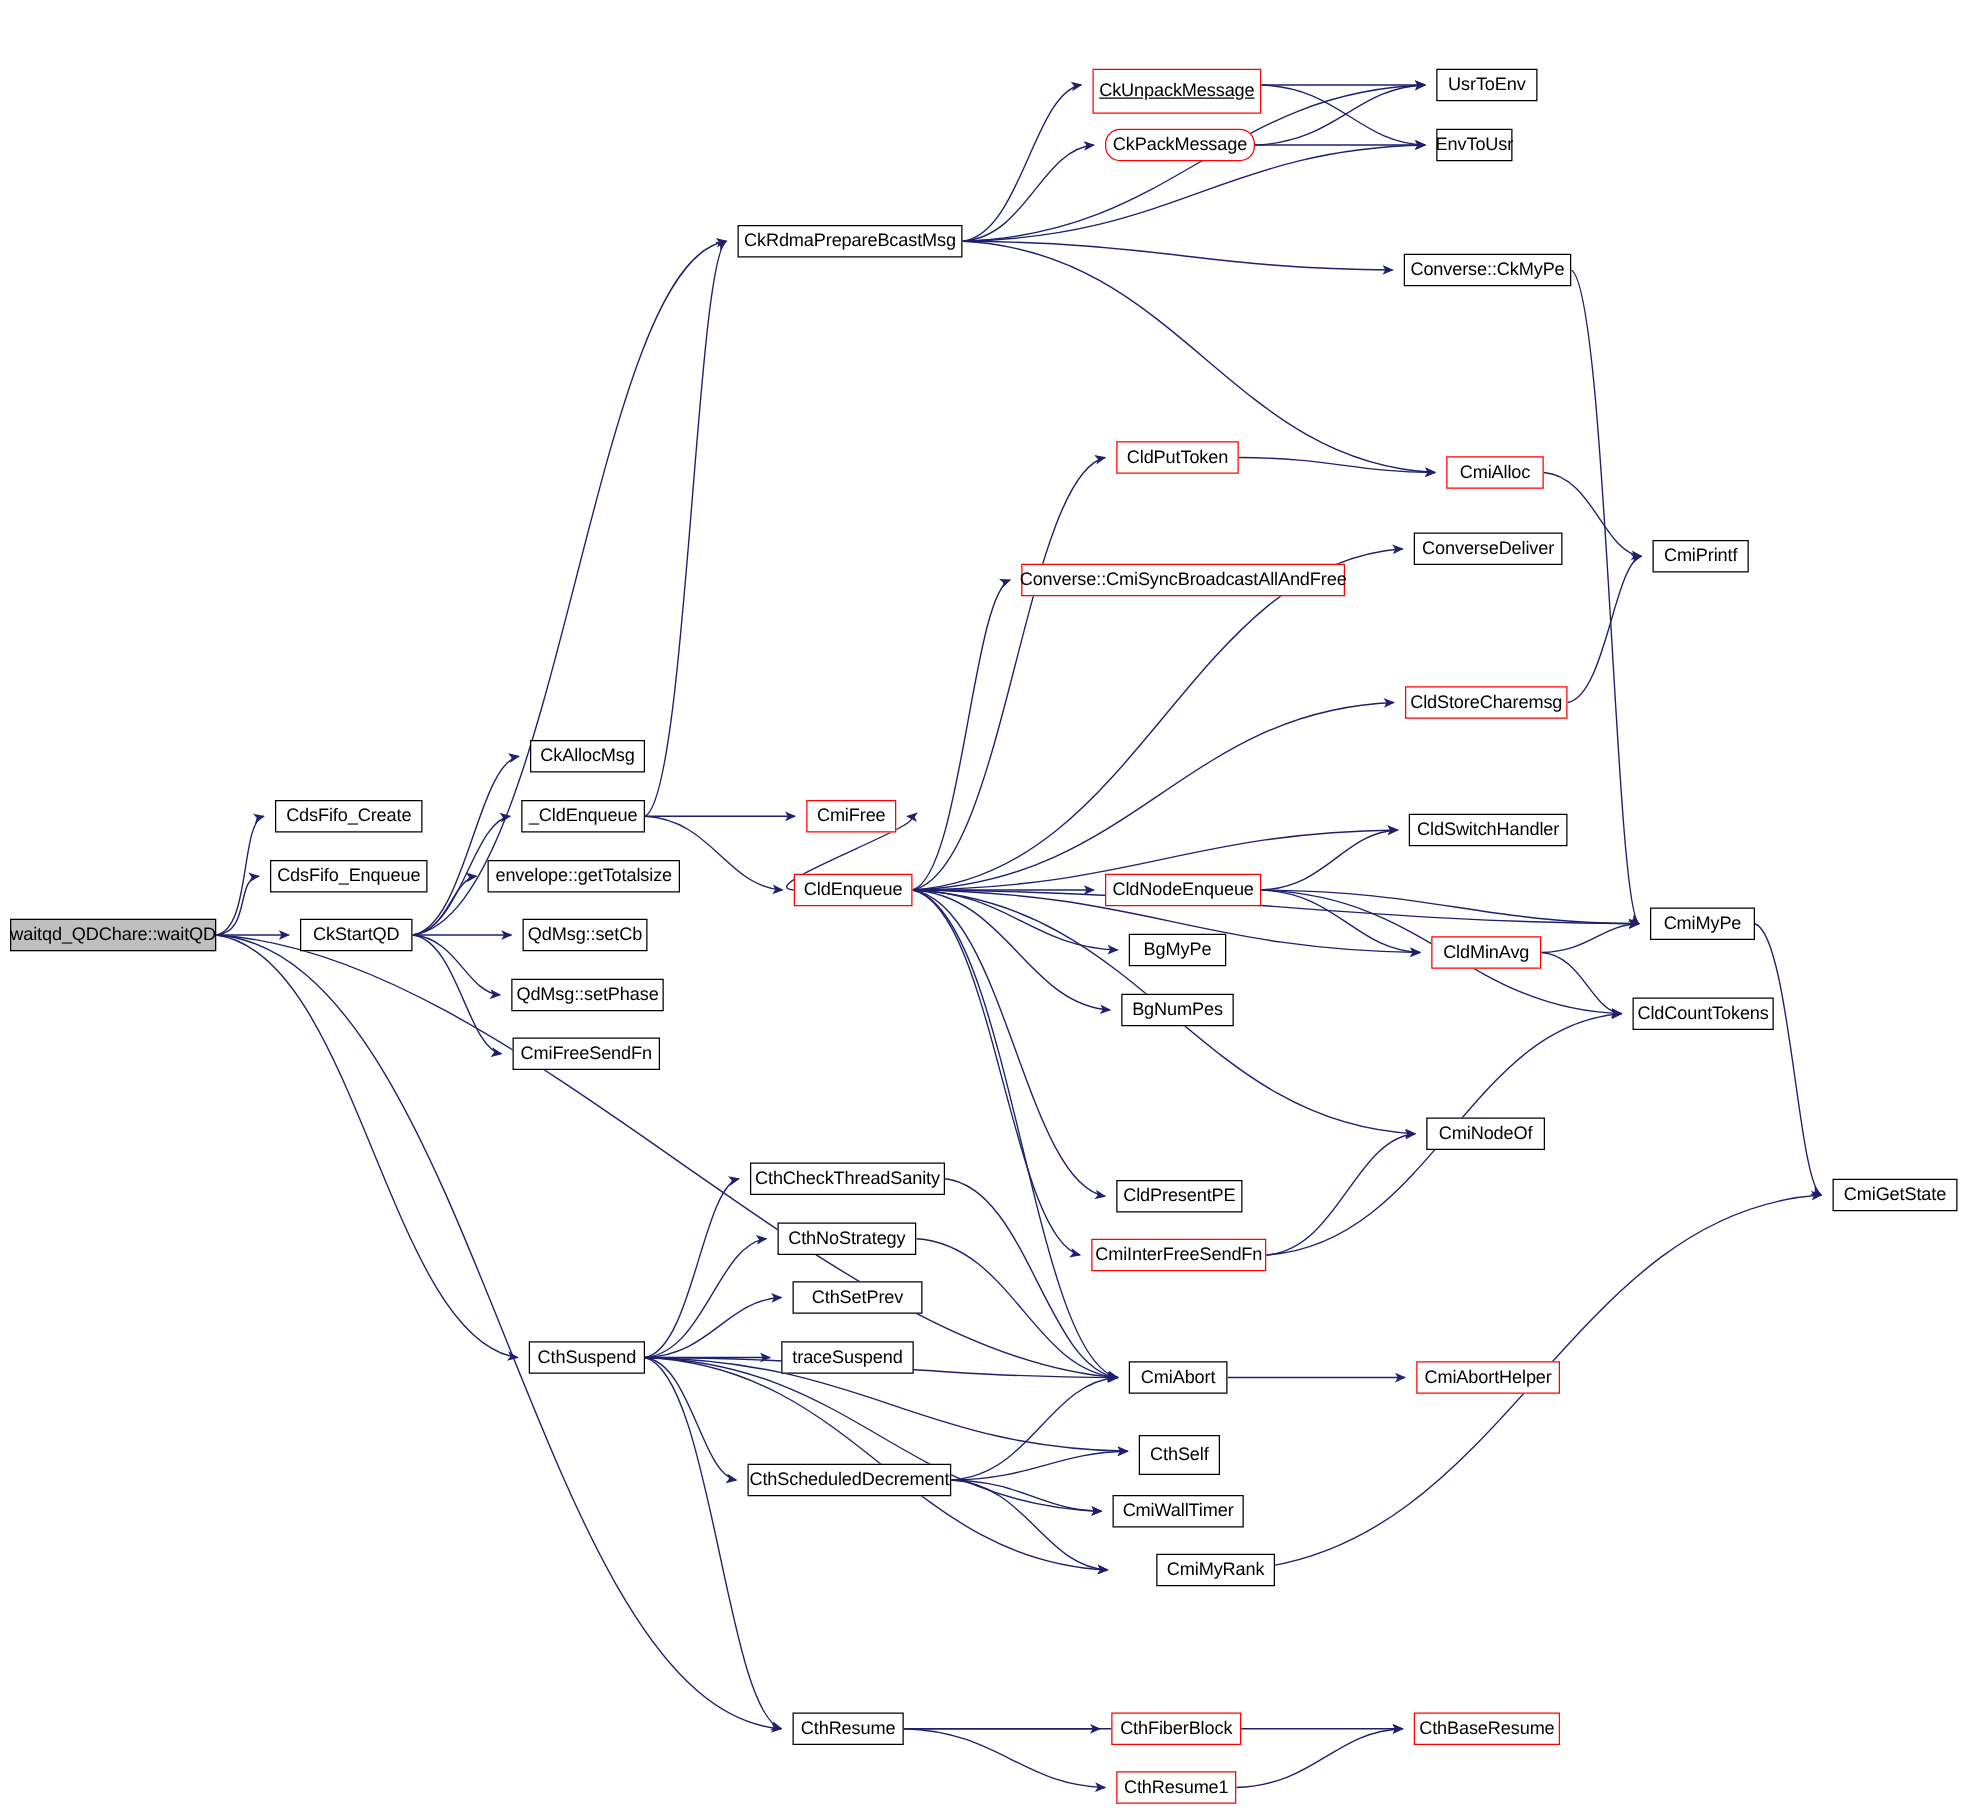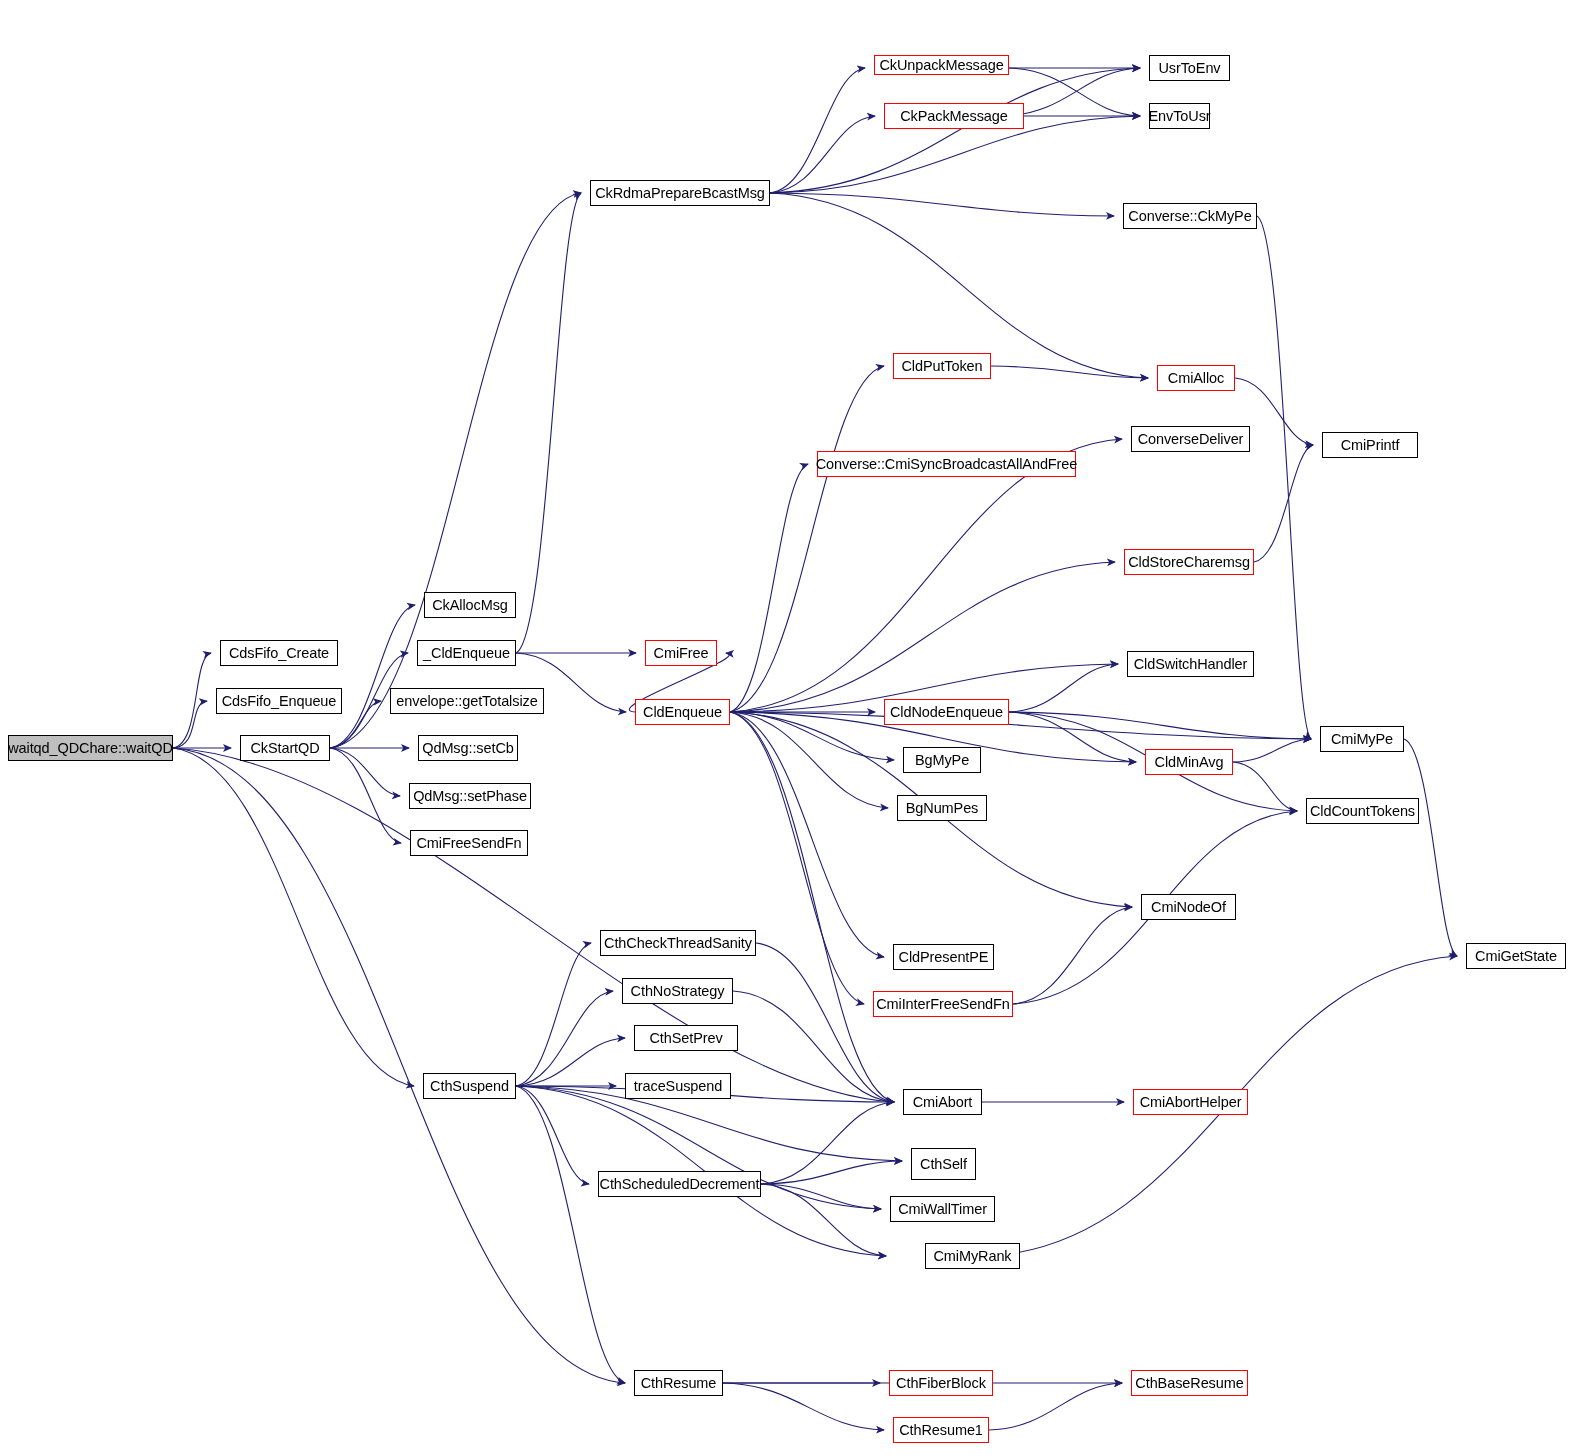--- a/index.html
+++ b/index.html
@@ -146,24 +146,24 @@
       </div>
       <div class="node" style="left: 409px; top: 783px; width: 122px; height: 26px;">
         <span>QdMsg::setPhase</span>
       </div>
       <div class="node" style="left: 410px; top: 830px; width: 118px; height: 26px;">
         <span>CmiFreeSendFn</span>
       </div>
       <div class="node" style="left: 590px; top: 180px; width: 180px; height: 26px;">
         <span>CkRdmaPrepareBcastMsg</span>
       </div>
-      <div class="node red" style="left: 874px; top: 55px; width: 135px; height: 20px;">
+      <div class="node red" style="left: 874px; top: 55px; width: 135px; height: 36px; text-decoration: underline;">
         <span>CkUnpackMessage</span>
       </div>
-      <div class="node red" style="left: 884px; top: 103px; width: 140px; height: 26px;">
+      <div class="node red" style="left: 884px; top: 103px; width: 120px; height: 26px; border-radius: 12px;">
         <span>CkPackMessage</span>
       </div>
       <div class="node" style="left: 1149px; top: 55px; width: 81px; height: 26px;">
         <span>UsrToEnv</span>
       </div>
       <div class="node" style="left: 1149px; top: 103px; width: 61px; height: 26px;">
         <span>EnvToUsr</span>
       </div>
       <div class="node" style="left: 1123px; top: 203px; width: 134px; height: 26px;">
         <span>Converse::CkMyPe</span>
@@ -173,21 +173,21 @@
       </div>
       <div class="node red" style="left: 1157px; top: 365px; width: 78px; height: 26px;">
         <span>CmiAlloc</span>
       </div>
       <div class="node" style="left: 1131px; top: 426px; width: 119px; height: 26px;">
         <span>ConverseDeliver</span>
       </div>
       <div class="node red" style="left: 817px; top: 451px; width: 259px; height: 26px; text-align: right;">
         <span>Converse::CmiSyncBroadcastAllAndFree</span>
       </div>
-      <div class="node" style="left: 1322px; top: 432px; width: 96px; height: 26px;">
+      <div class="node" style="left: 1322px; top: 432px; width: 77px; height: 26px;">
         <span>CmiPrintf</span>
       </div>
       <div class="node red" style="left: 1124px; top: 549px; width: 130px; height: 26px;">
         <span>CldStoreCharemsg</span>
       </div>
       <div class="node red" style="left: 645px; top: 640px; width: 72px; height: 26px;">
         <span>CmiFree</span>
       </div>
       <div class="node red" style="left: 635px; top: 699px; width: 95px; height: 26px;">
         <span>CldEnqueue</span>

